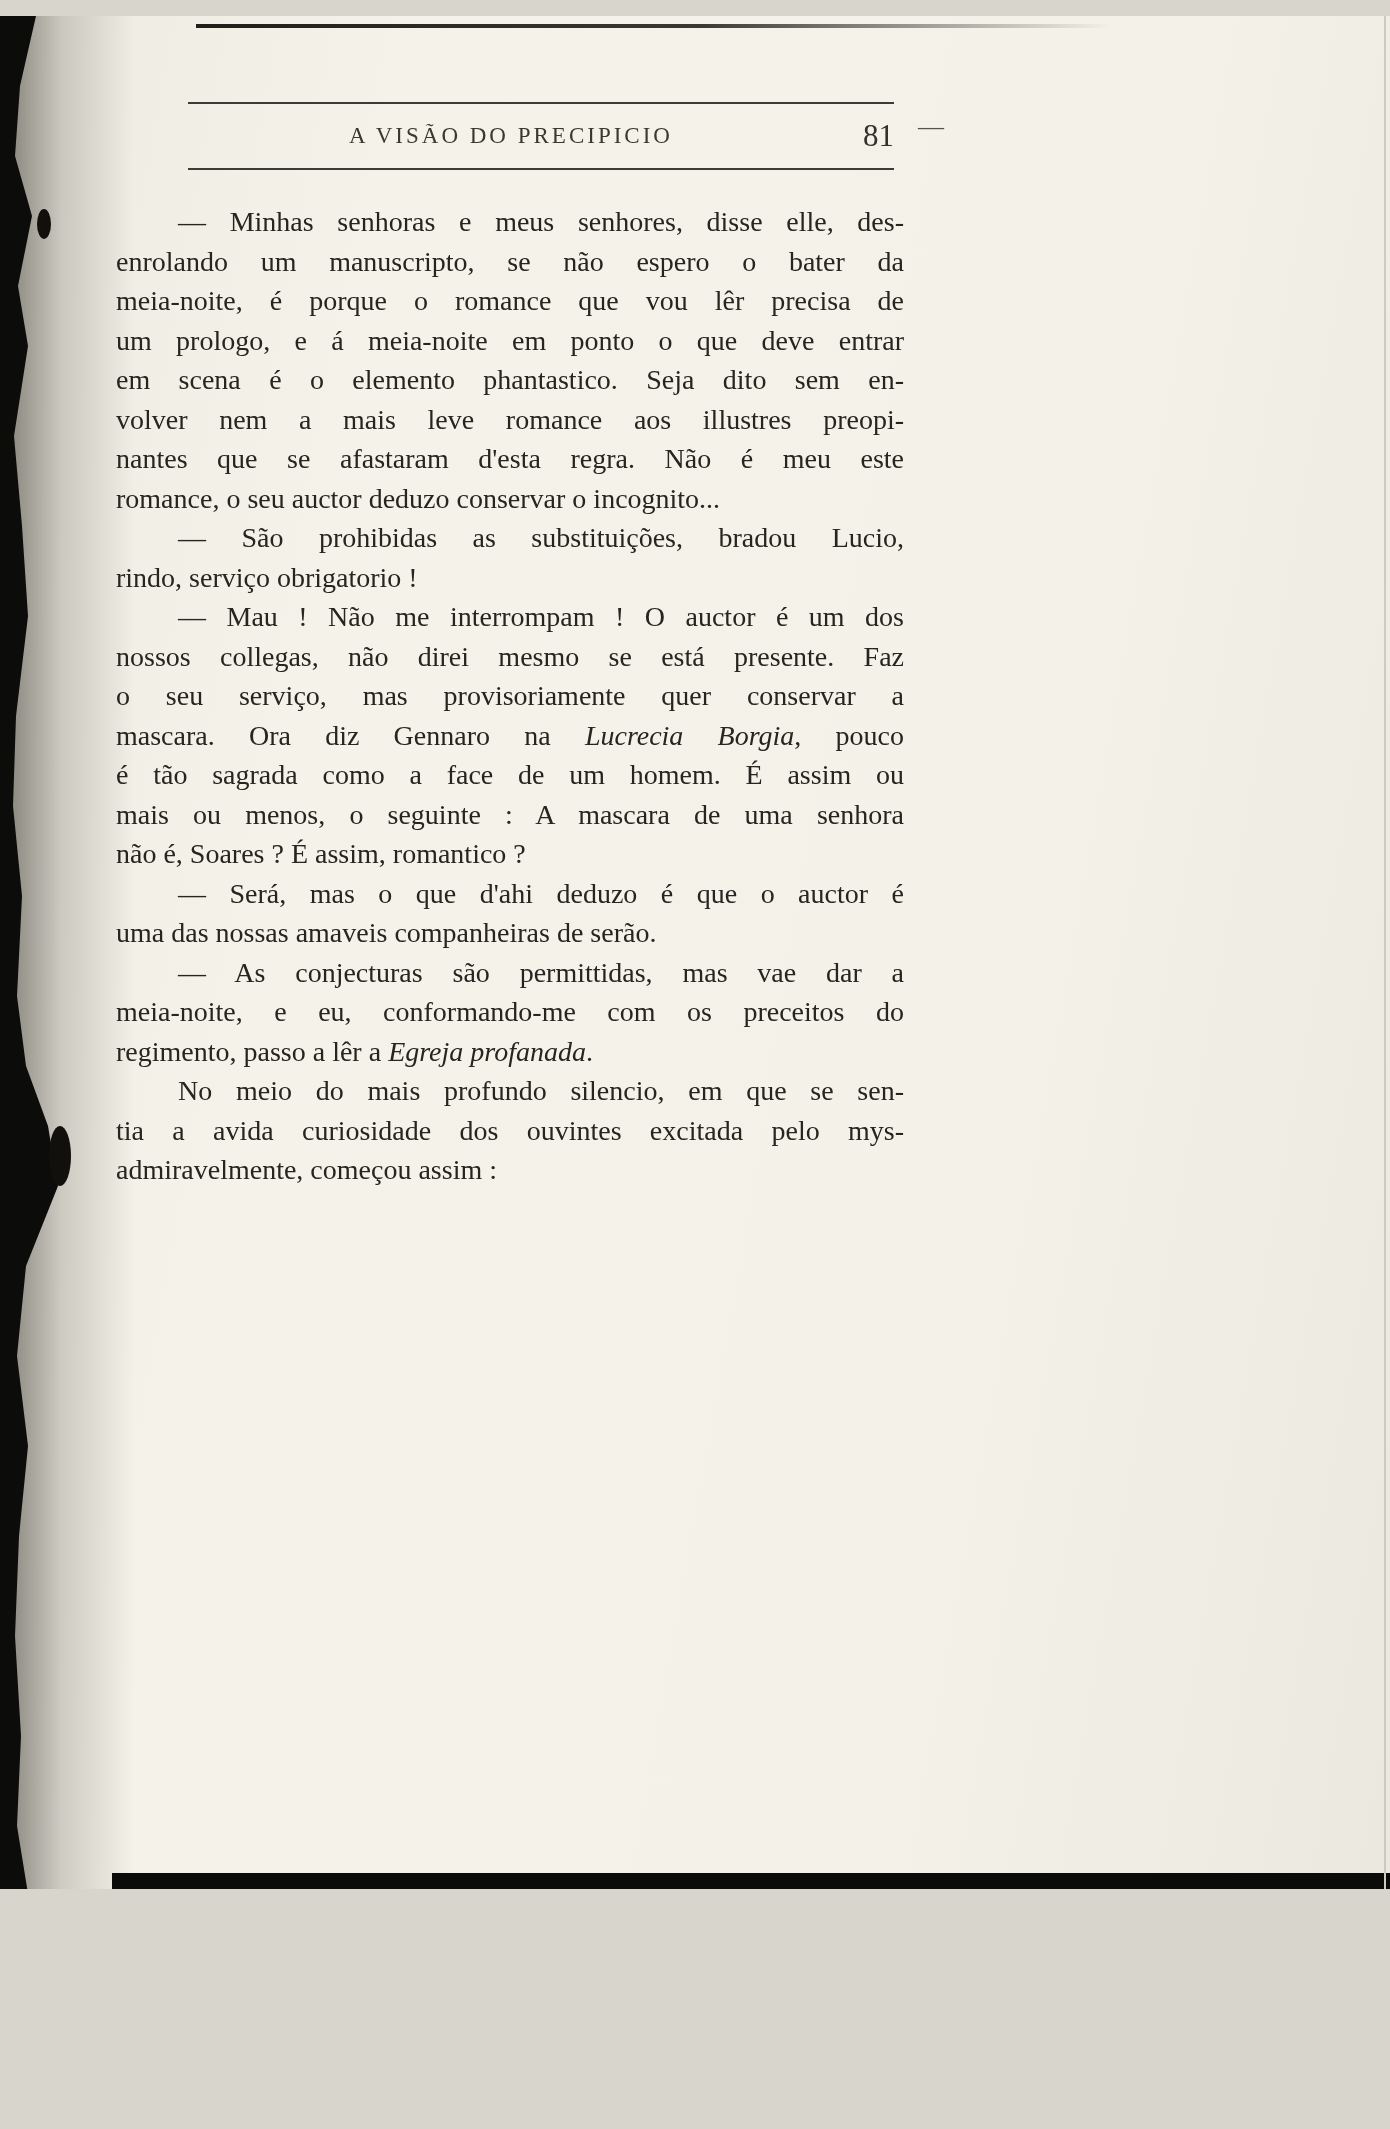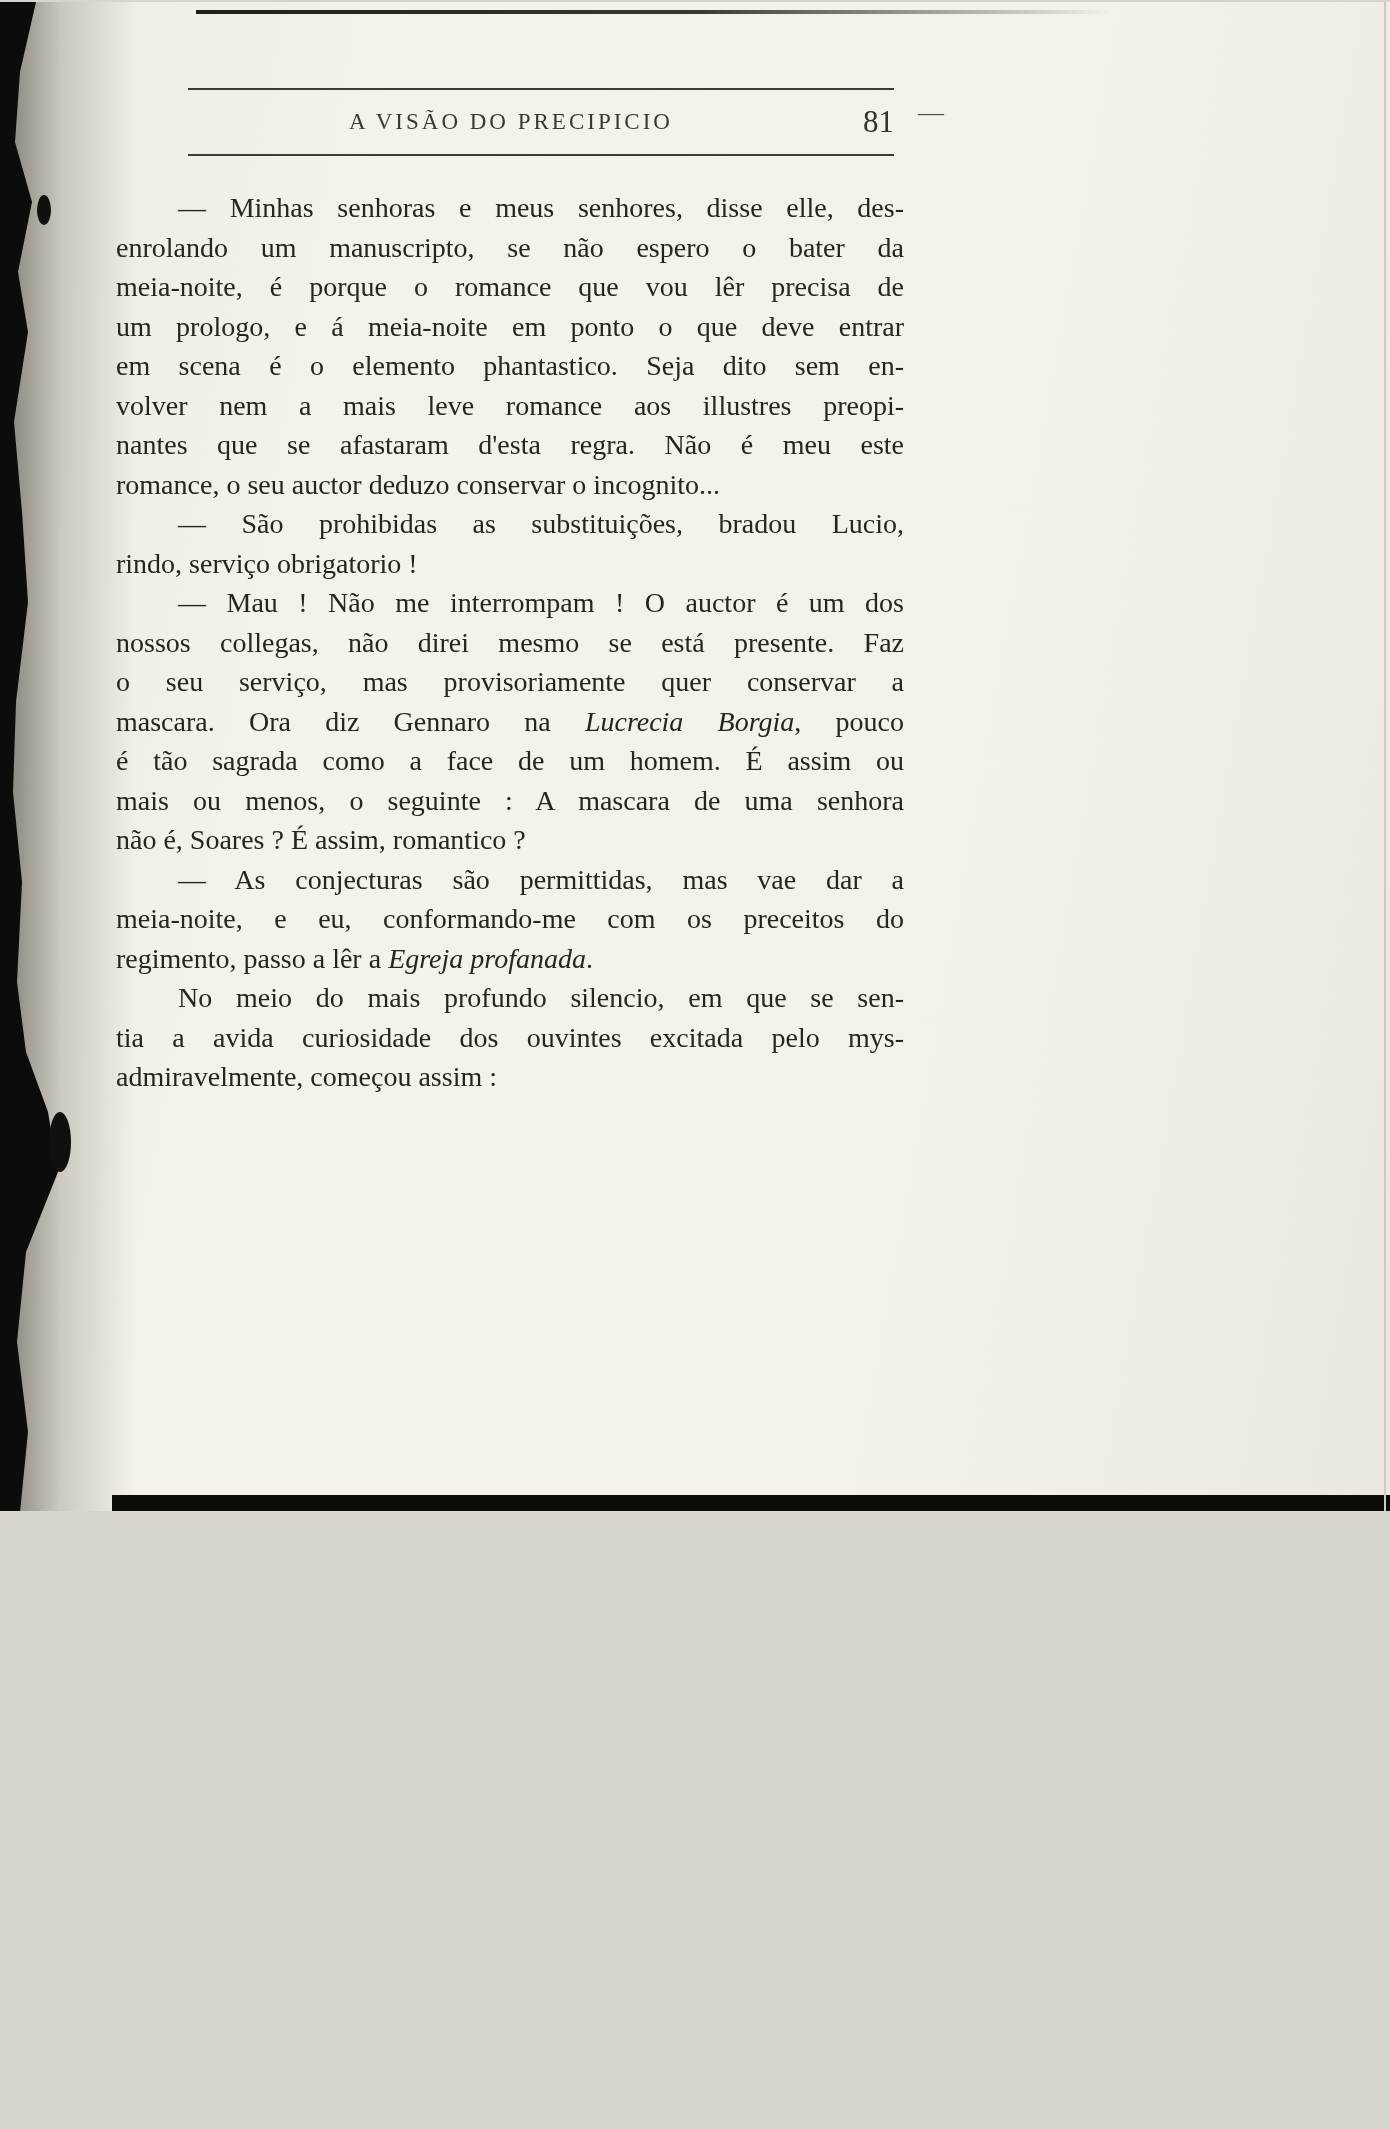--- a/index.html
+++ b/index.html
@@ -3,22 +3,22 @@
 <meta charset="utf-8">
 <style>
   html, body { margin: 0; padding: 0; }
   body {
     background: #d8d5cc;
     font-family: "Liberation Serif", "DejaVu Serif", serif;
   }
   .page {
     position: relative;
     width: 1390px;
-    height: 1509px;
-    margin: 2px auto;
+    height: 1873px;
+    margin: 16px auto;
     overflow: hidden;
     background: linear-gradient(100deg, #eeebe2 0%, #f5f2ea 25%, #f4f1e9 70%, #ebe8df 100%);
     color: #2b2a24;
   }
 
   
   .binding-shadow {
     position: absolute; left: 0; top: 0; bottom: 0; width: 135px;
     background: linear-gradient(to right, rgba(32,29,22,0.55), rgba(32,29,22,0.18) 45%, rgba(32,29,22,0) 100%);
     pointer-events: none;
@@ -141,20 +141,24 @@
       <div class="paragraph">
         <div class="line first">— Mau ! Não me interrompam ! O auctor é um dos</div>
         <div class="line">nossos collegas, não direi mesmo se está presente. Faz</div>
         <div class="line">o seu serviço, mas provisoriamente quer conservar a</div>
         <div class="line">mascara. Ora diz Gennaro na <span class="italic">Lucrecia Borgia</span>, pouco</div>
         <div class="line">é tão sagrada como a face de um homem. É assim ou</div>
         <div class="line">mais ou menos, o seguinte : A mascara de uma senhora</div>
         <div class="line last">não é, Soares ? É assim, romantico ?</div>
       </div>
       <div class="paragraph">
+        <div class="line first">— Será, mas o que d'ahi deduzo é que o auctor é</div>
+        <div class="line last">uma das nossas amaveis companheiras de serão.</div>
+      </div>
+      <div class="paragraph">
         <div class="line first">— As conjecturas são permittidas, mas vae dar a</div>
         <div class="line">meia-noite, e eu, conformando-me com os preceitos do</div>
         <div class="line last">regimento, passo a lêr a <span class="italic">Egreja profanada</span>.</div>
       </div>
       <div class="paragraph">
         <div class="line first">No meio do mais profundo silencio, em que se sen-</div>
         <div class="line">tia a avida curiosidade dos ouvintes excitada pelo mys-</div>
         <div class="line last">admiravelmente, começou assim :</div>
       </div>
     </div>

